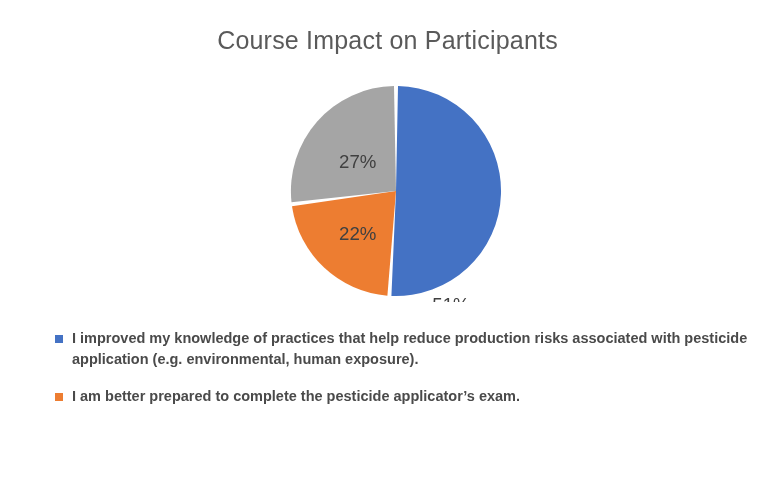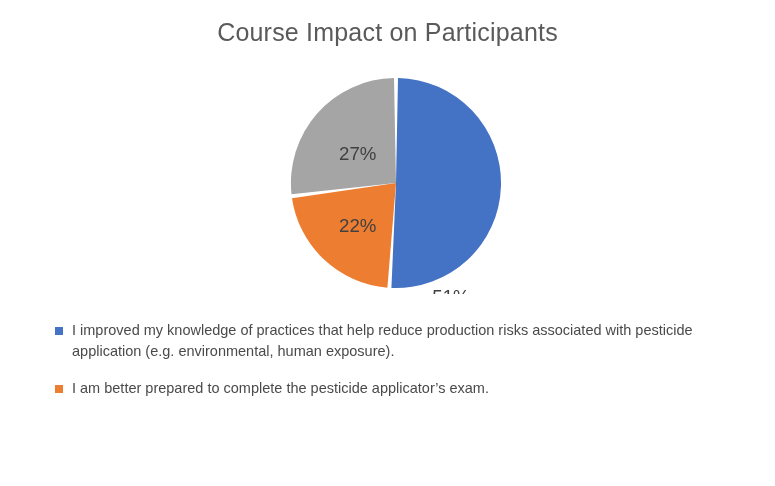--- a/index.html
+++ b/index.html
@@ -11,21 +11,21 @@
     height: 486px;
     background: #ffffff;
     font-family: "Liberation Sans", sans-serif;
     overflow: hidden;
     position: relative;
   }
 
   #chart-root {
     position: absolute;
     left: 0;
-    top: 4px;
+    top: 12px;
     width: 775px;
     height: 366px;
     background: #ffffff;
   }
 
   
   #chart-title {
     position: absolute;
     left: 0;
     top: 12px;
@@ -58,20 +58,21 @@
     font-size: 19px;
     fill: #404040;
   }
 
   
   #legend {
     position: absolute;
     left: 52px;
     top: 316px;
     width: 700px;
+    font-weight: bold;
   }
   .legend-item {
     position: relative;
     padding-left: 20px;
     margin-bottom: 16px;
   }
   .legend-item:last-child {
     margin-bottom: 0;
   }
   .legend-marker {

